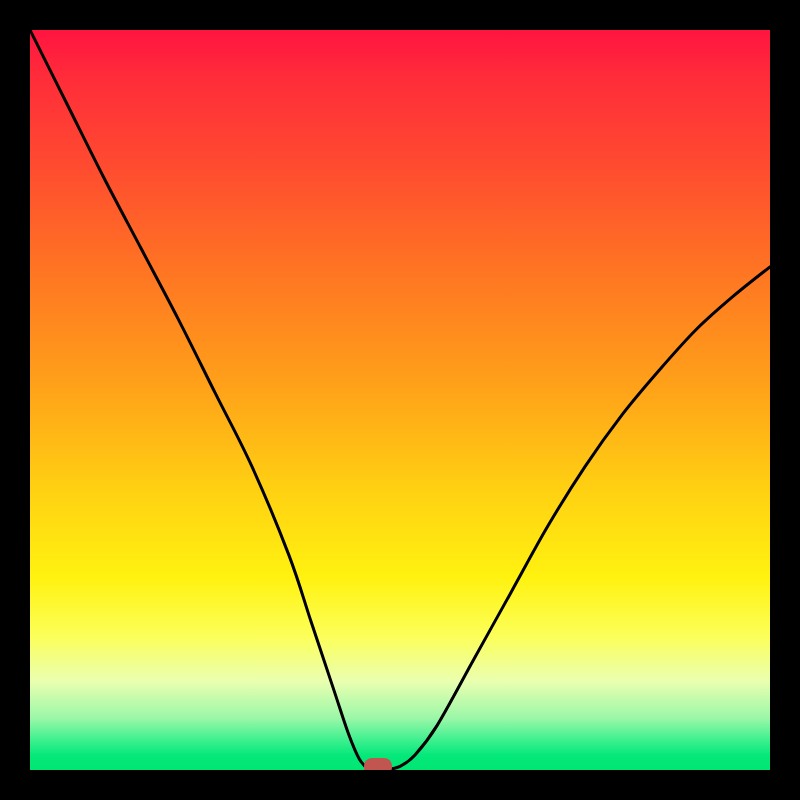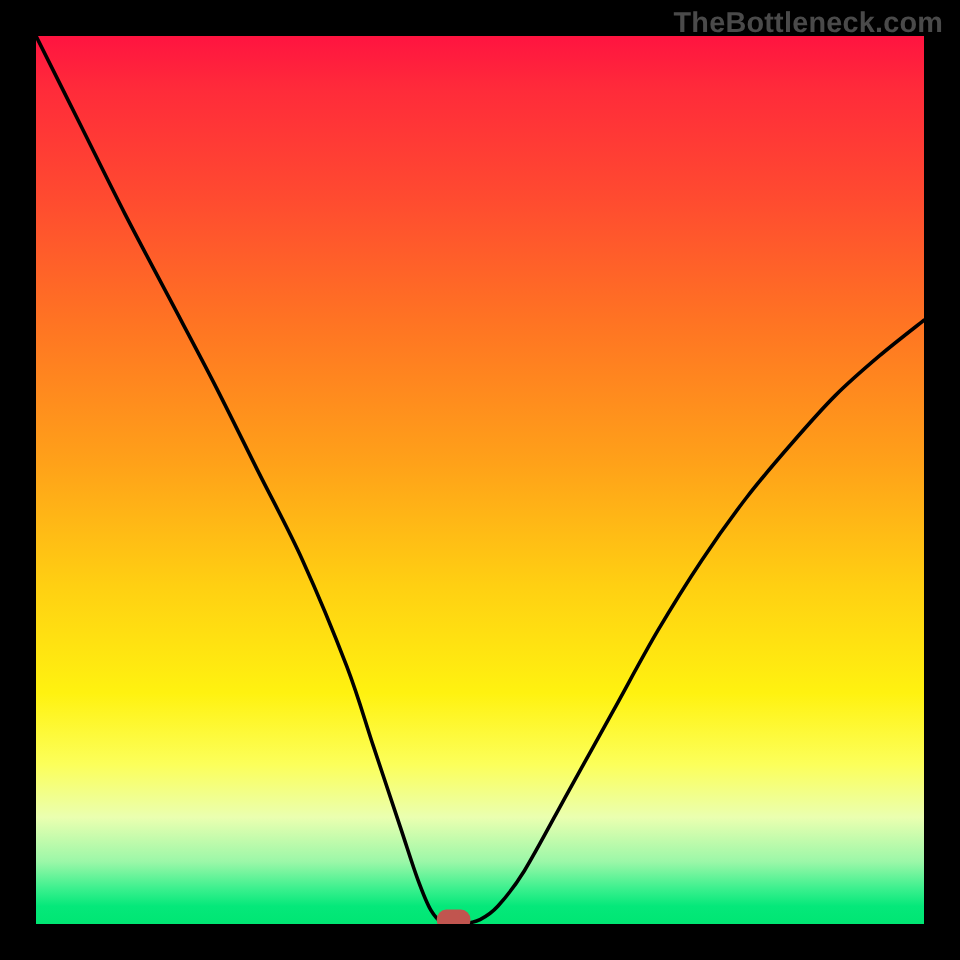--- a/index.html
+++ b/index.html
@@ -67,21 +67,20 @@
     height: 17px;
     border-radius: 8px;
     background: #c1554f;
     z-index: 12;
   }
 </style>
 </head>
 <body>
 
 <div class="outer">
-  <div class="watermark">TheBottleneck.com</div>
 
   <div class="plot">
     <div class="gradient"></div>
 
     <svg class="curve" viewBox="0 0 740 740" preserveAspectRatio="none">
       <path id="curve-path" d="M 0.00 0.00 C 6.17 12.33, 24.67 49.33, 37.00 74.00 C 49.33 98.67, 61.67 123.95, 74.00 148.00 C 86.33 172.05, 98.67 194.87, 111.00 218.30 C 123.33 241.73, 135.67 264.55, 148.00 288.60 C 160.33 312.65, 172.67 337.93, 185.00 362.60 C 197.33 387.27, 209.67 409.47, 222.00 436.60 C 234.33 463.73, 249.13 499.50, 259.00 525.40 C 268.87 551.30, 273.80 569.80, 281.20 592.00 C 288.60 614.20, 297.23 640.10, 303.40 658.60 C 309.57 677.10, 313.88 691.28, 318.20 703.00 C 322.52 714.72, 325.60 722.73, 329.30 728.90 C 333.00 735.07, 336.08 738.15, 340.40 740.00 C 344.72 741.85, 350.27 740.62, 355.20 740.00 C 360.13 739.38, 365.07 738.77, 370.00 736.30 C 374.93 733.83, 378.63 731.98, 384.80 725.20 C 390.97 718.42, 397.13 711.63, 407.00 695.60 C 416.87 679.57, 431.67 651.20, 444.00 629.00 C 456.33 606.80, 468.67 584.60, 481.00 562.40 C 493.33 540.20, 505.67 516.77, 518.00 495.80 C 530.33 474.83, 542.67 455.10, 555.00 436.60 C 567.33 418.10, 579.67 400.83, 592.00 384.80 C 604.33 368.77, 616.67 354.58, 629.00 340.40 C 641.33 326.22, 653.67 312.03, 666.00 299.70 C 678.33 287.37, 690.67 276.88, 703.00 266.40 C 715.33 255.92, 733.83 241.73, 740.00 236.80" fill="none" stroke="#000000" stroke-width="3" stroke-linejoin="round" stroke-linecap="round"></path>
     </svg>
 
     <div class="marker" id="marker" style="left: 333.8px; top: 728px; background: rgb(193, 85, 79);"></div>
   </div>

